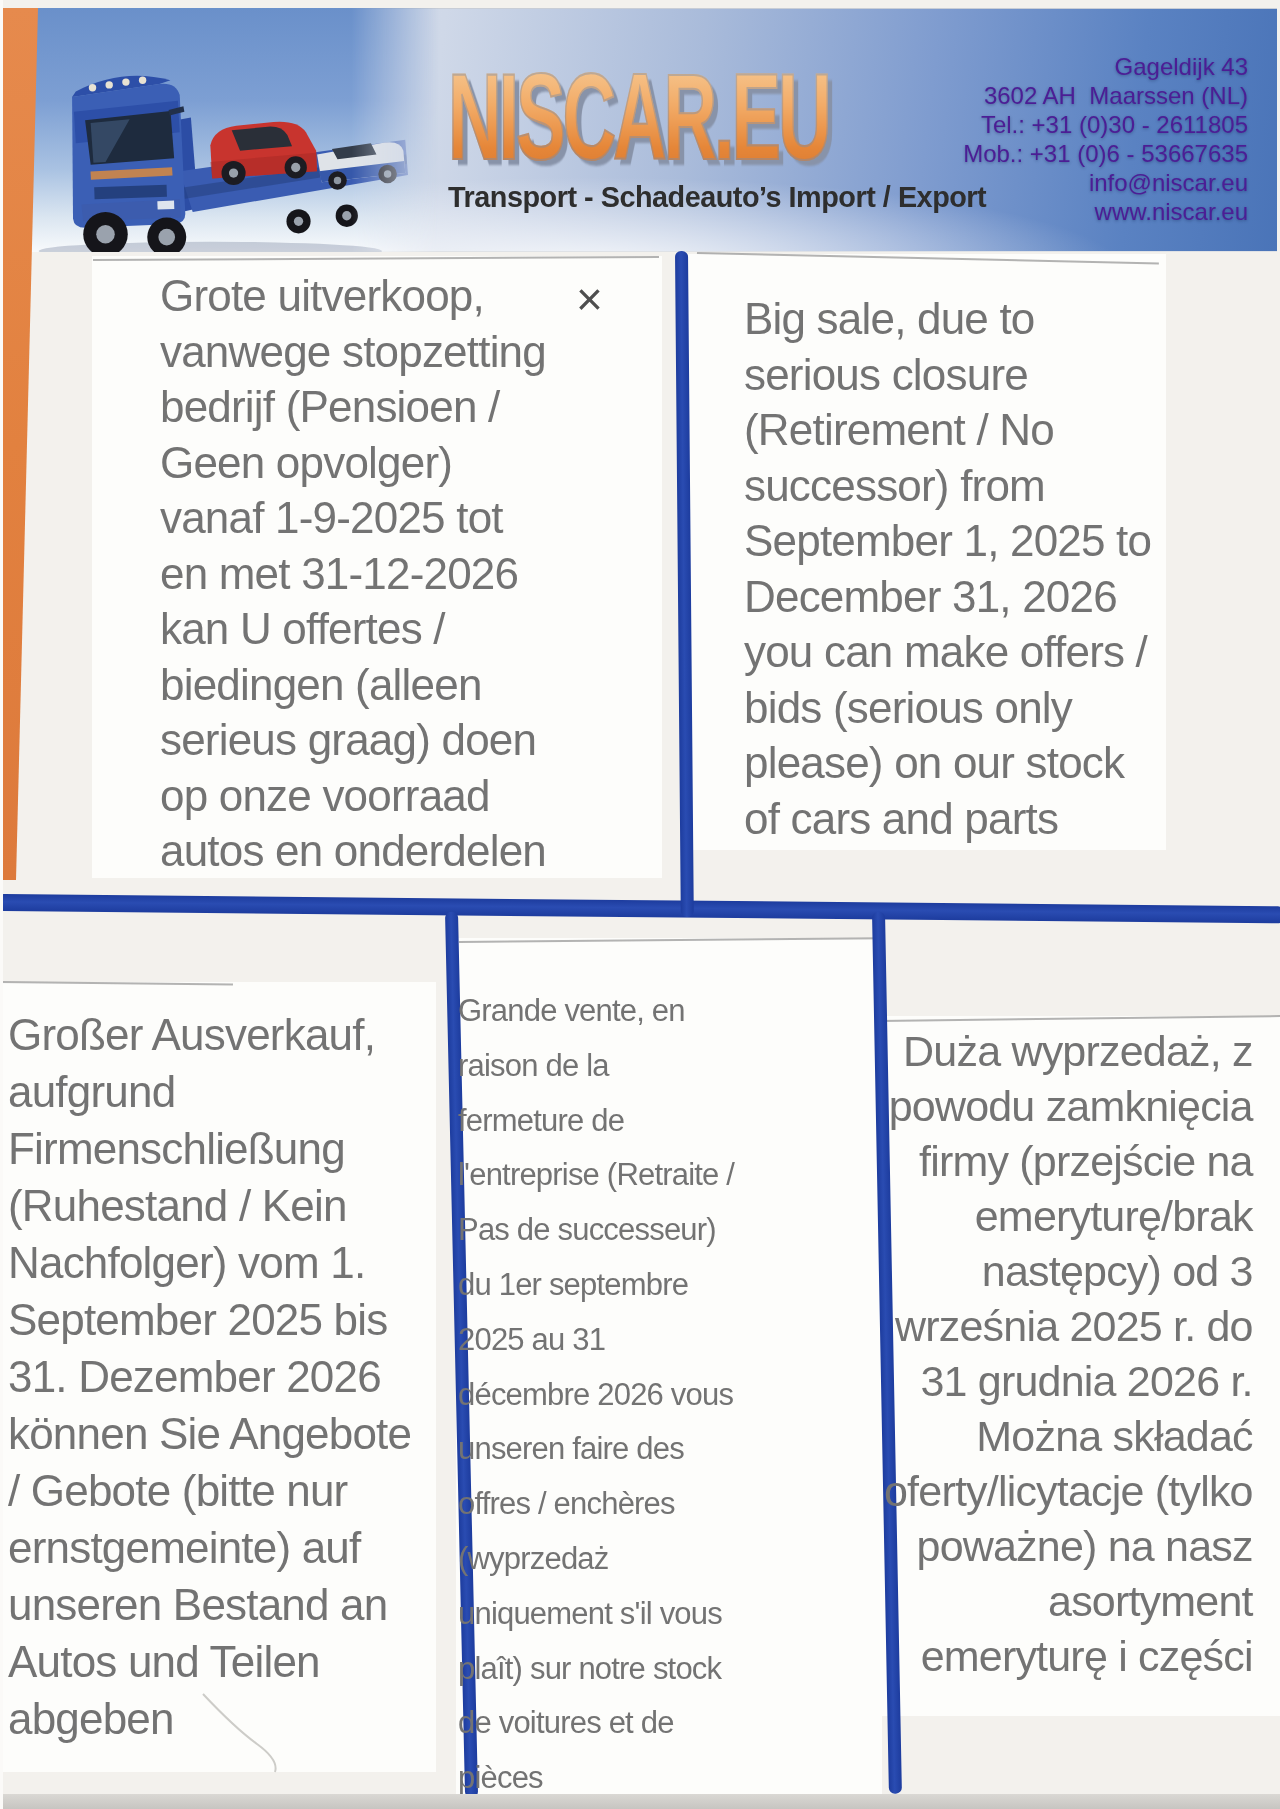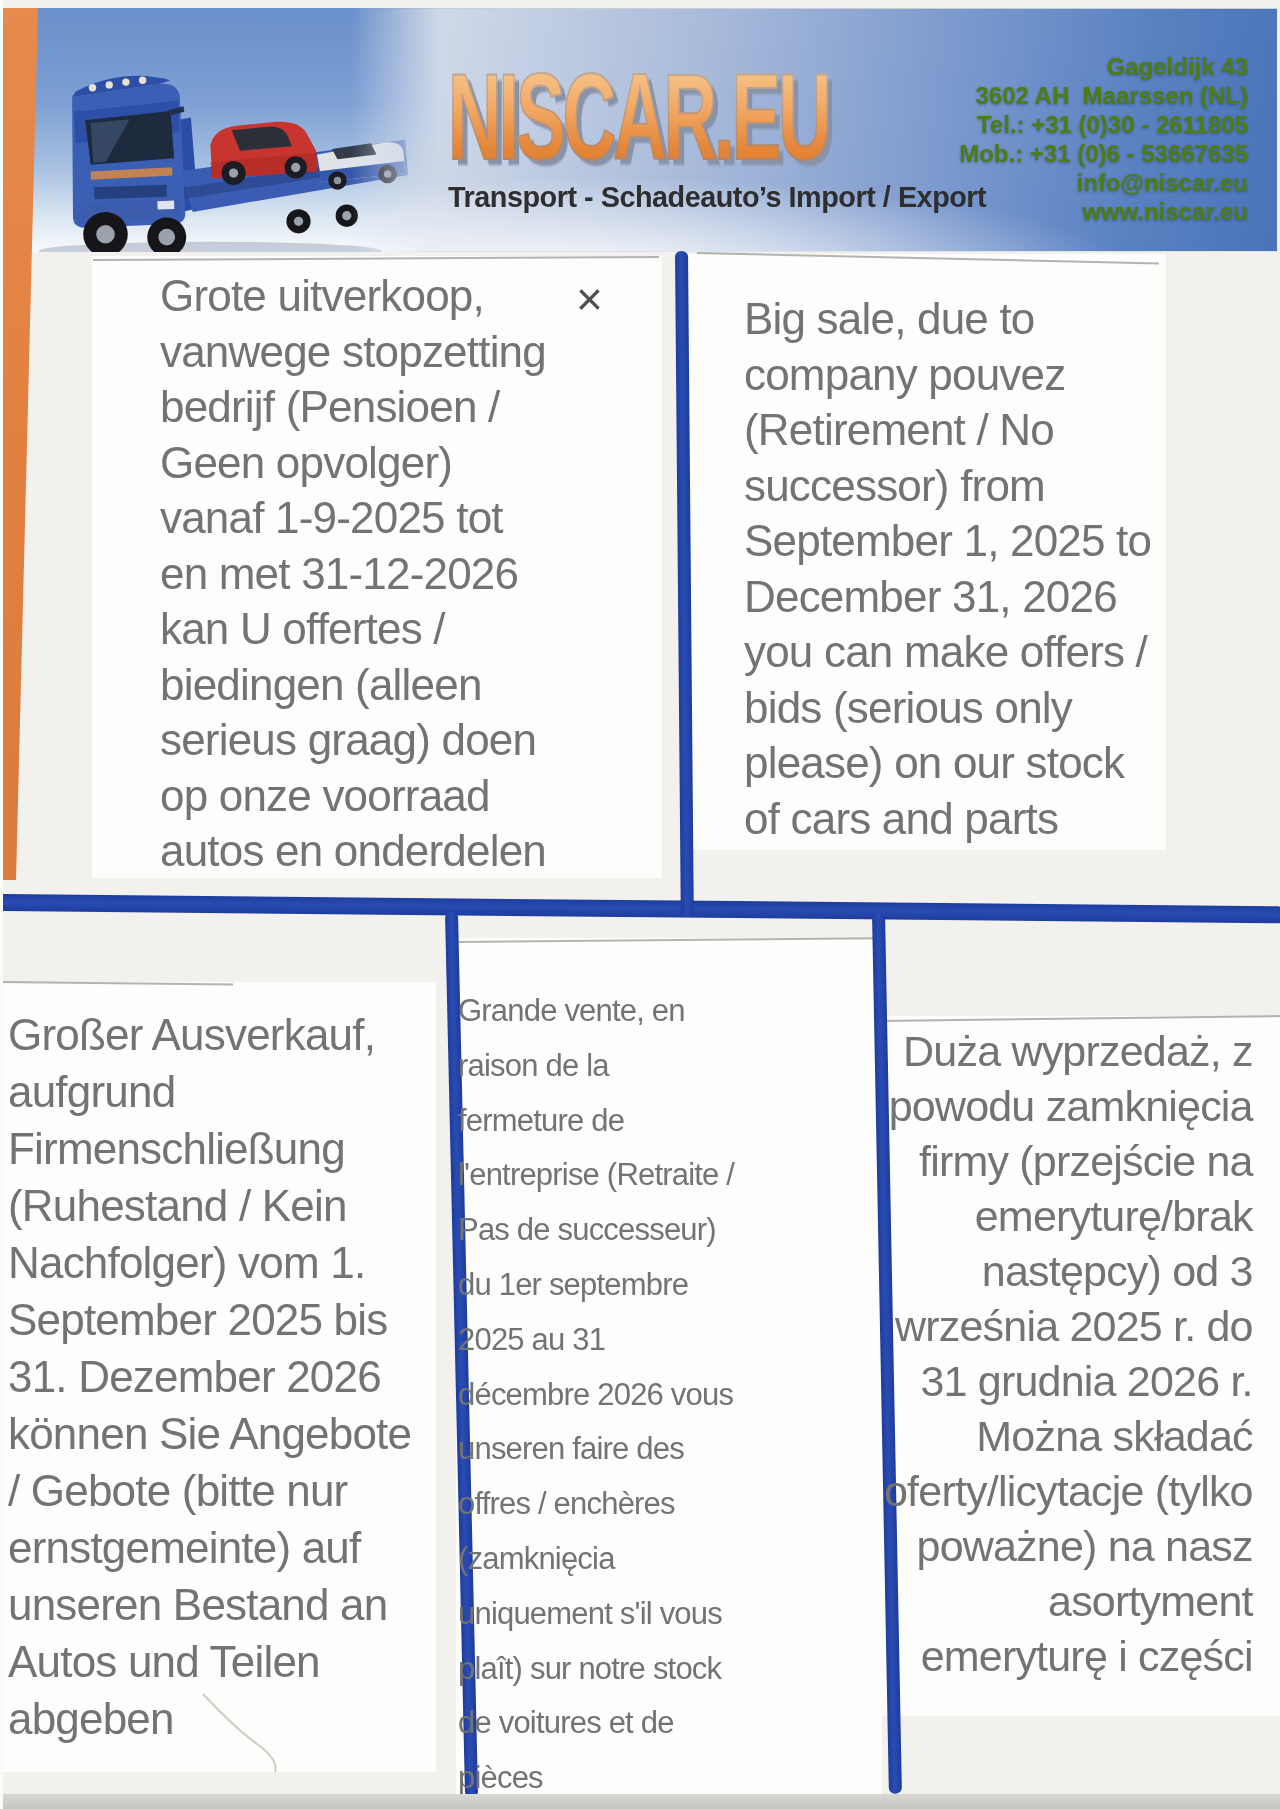--- a/index.html
+++ b/index.html
@@ -27,21 +27,21 @@
     letter-spacing:-5px;transform:scale(.63,1.04);transform-origin:left top;white-space:nowrap;}
   .logo-shadow{color:#8893a9;transform:translate(5px,6px) scale(.63,1.04);filter:blur(1px);}
   .logo-face{background:linear-gradient(180deg,#f8d3a2 0%,#f2ab67 42%,#e58638 72%,#d4742e 100%);
     -webkit-background-clip:text;background-clip:text;color:transparent;
     -webkit-text-stroke:2px rgba(125,140,165,.45);}
   .tagline{position:absolute;left:448px;top:180px;width:470px;text-align:center;
     font-size:30px;font-weight:bold;color:#2e2e2e;letter-spacing:-.5px;
     transform:scaleX(.96);transform-origin:left top;white-space:nowrap;}
 
   .contact{position:absolute;left:780px;top:52px;width:468px;text-align:right;
-    font-size:24px;font-weight:bold;color:#4d7c0f;line-height:29px;
+    font-size:24px;font-weight:normal;color:#4c1d95;line-height:29px;
     text-shadow:0 1px 3px rgba(25,45,90,.45);}
   .contact .line{white-space:pre;}
 
   
   .card{position:absolute;background:#fdfdfb;z-index:1;}
   .card-line{position:absolute;height:2px;background:#9a9a9a;opacity:.75;z-index:2;transform-origin:left top;}
 
   
   .bar{position:absolute;background:linear-gradient(90deg,#1d3c9e,#2a4cb2 45%,#1d3c9e);
        border-radius:6px;z-index:4;transform-origin:left top;}
@@ -165,21 +165,21 @@
       <div class="line">en met 31-12-2026</div>
       <div class="line">kan U offertes /</div>
       <div class="line">biedingen (alleen</div>
       <div class="line">serieus graag) doen</div>
       <div class="line">op onze voorraad</div>
       <div class="line">autos en onderdelen</div>
     </div>
   <div class="close-x">×</div>
   <div class="notice notice-english">
       <div class="line">Big sale, due to</div>
-      <div class="line">company pouvez</div>
+      <div class="line">serious closure</div>
       <div class="line">(Retirement / No</div>
       <div class="line">successor) from</div>
       <div class="line">September 1, 2025 to</div>
       <div class="line">December 31, 2026</div>
       <div class="line">you can make offers /</div>
       <div class="line">bids (serious only</div>
       <div class="line">please) on our stock</div>
       <div class="line">of cars and parts</div>
     </div>
   <div class="notice notice-german">
@@ -201,21 +201,21 @@
       <div class="line">Grande vente, en</div>
       <div class="line">raison de la</div>
       <div class="line">fermeture de</div>
       <div class="line">l'entreprise (Retraite /</div>
       <div class="line">Pas de successeur)</div>
       <div class="line">du 1er septembre</div>
       <div class="line">2025 au 31</div>
       <div class="line">décembre 2026 vous</div>
       <div class="line">unseren faire des</div>
       <div class="line">offres / enchères</div>
-      <div class="line">(zamknięcia</div>
+      <div class="line">(wyprzedaż</div>
       <div class="line">uniquement s'il vous</div>
       <div class="line">plaît) sur notre stock</div>
       <div class="line">de voitures et de</div>
       <div class="line">pièces</div>
     </div>
   <div class="notice notice-polish">
       <div class="line">Duża wyprzedaż, z</div>
       <div class="line">powodu zamknięcia</div>
       <div class="line">firmy (przejście na</div>
       <div class="line">emeryturę/brak</div>

